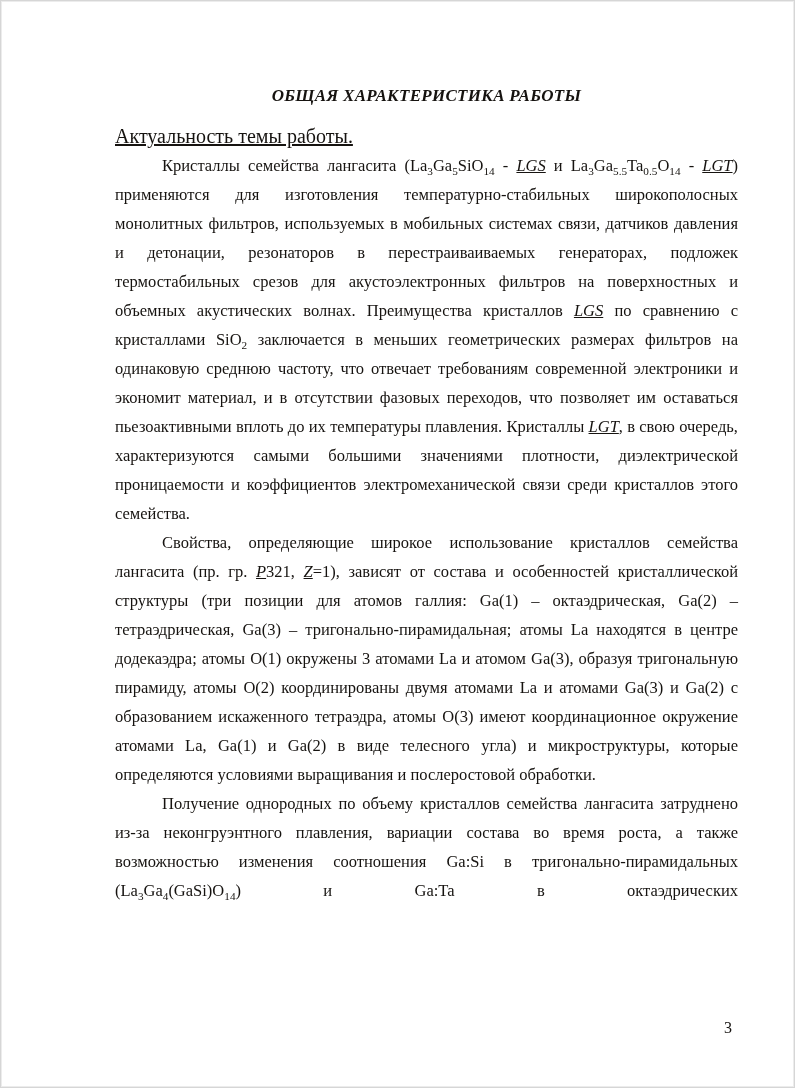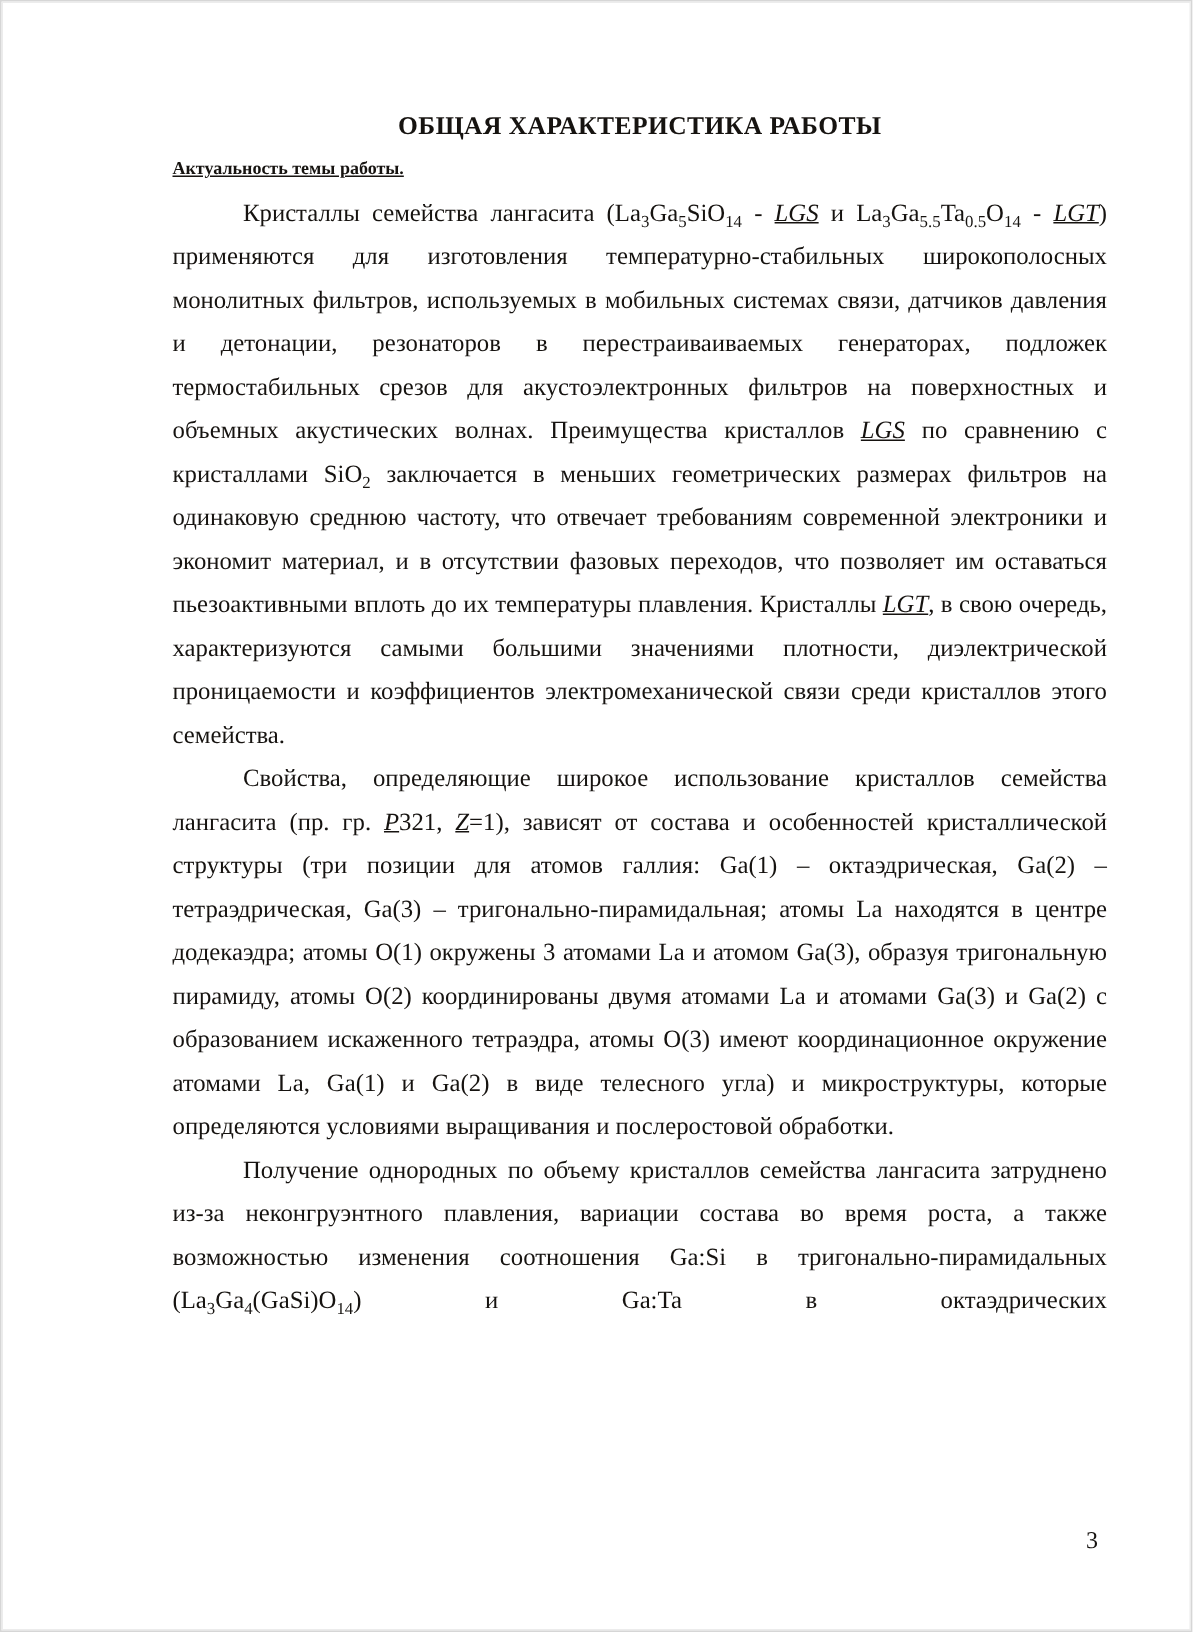--- a/index.html
+++ b/index.html
@@ -17,31 +17,32 @@
     border: 1px solid #d6d6d6;
     box-shadow: inset 0 0 0 1px #ececec;
     padding: 68px 56px 0 114px;
     font-family: "Liberation Serif", "DejaVu Serif", serif;
     font-size: 16.5px;
     line-height: 29px;
     color: #161310;
     overflow: hidden;
   }
   .doc-title {
-    margin: 0;
+    margin: 12px;
     font-size: 17px;
     font-weight: bold;
     text-align: center;
     letter-spacing: 0.3px;
     line-height: 29px;
+    font-style: italic;
   }
   .section-heading {
     margin: 0;
-    font-size: 12px;
-    font-weight: bold;
+    font-size: 20px;
+    font-weight: normal;
     text-decoration: underline;
     line-height: 29px;
   }
   .body-paragraph {
     margin: 0;
     text-align: justify;
     text-indent: 47px;
   }
   .body-paragraph.continued {
     

